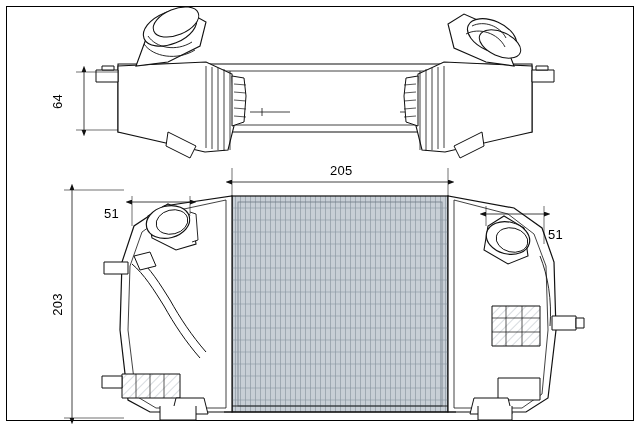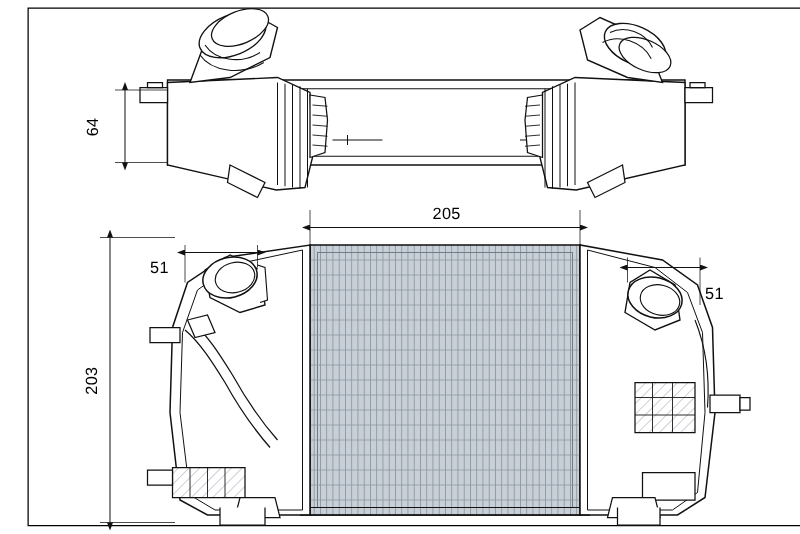--- a/index.html
+++ b/index.html
@@ -9,21 +9,21 @@
   }
   body {
     width: 640px;
     height: 427px;
     font-family: "Liberation Sans", sans-serif;
     position: relative;
     overflow: hidden;
   }
   #stage {
     position: absolute;
-    left: 16px;
+    left: 0;
     top: 0;
     width: 588px;
     height: 427px;
   }
   svg.drawing {
     position: absolute;
     left: 0;
     top: 0;
     width: 640px;
     height: 427px;

